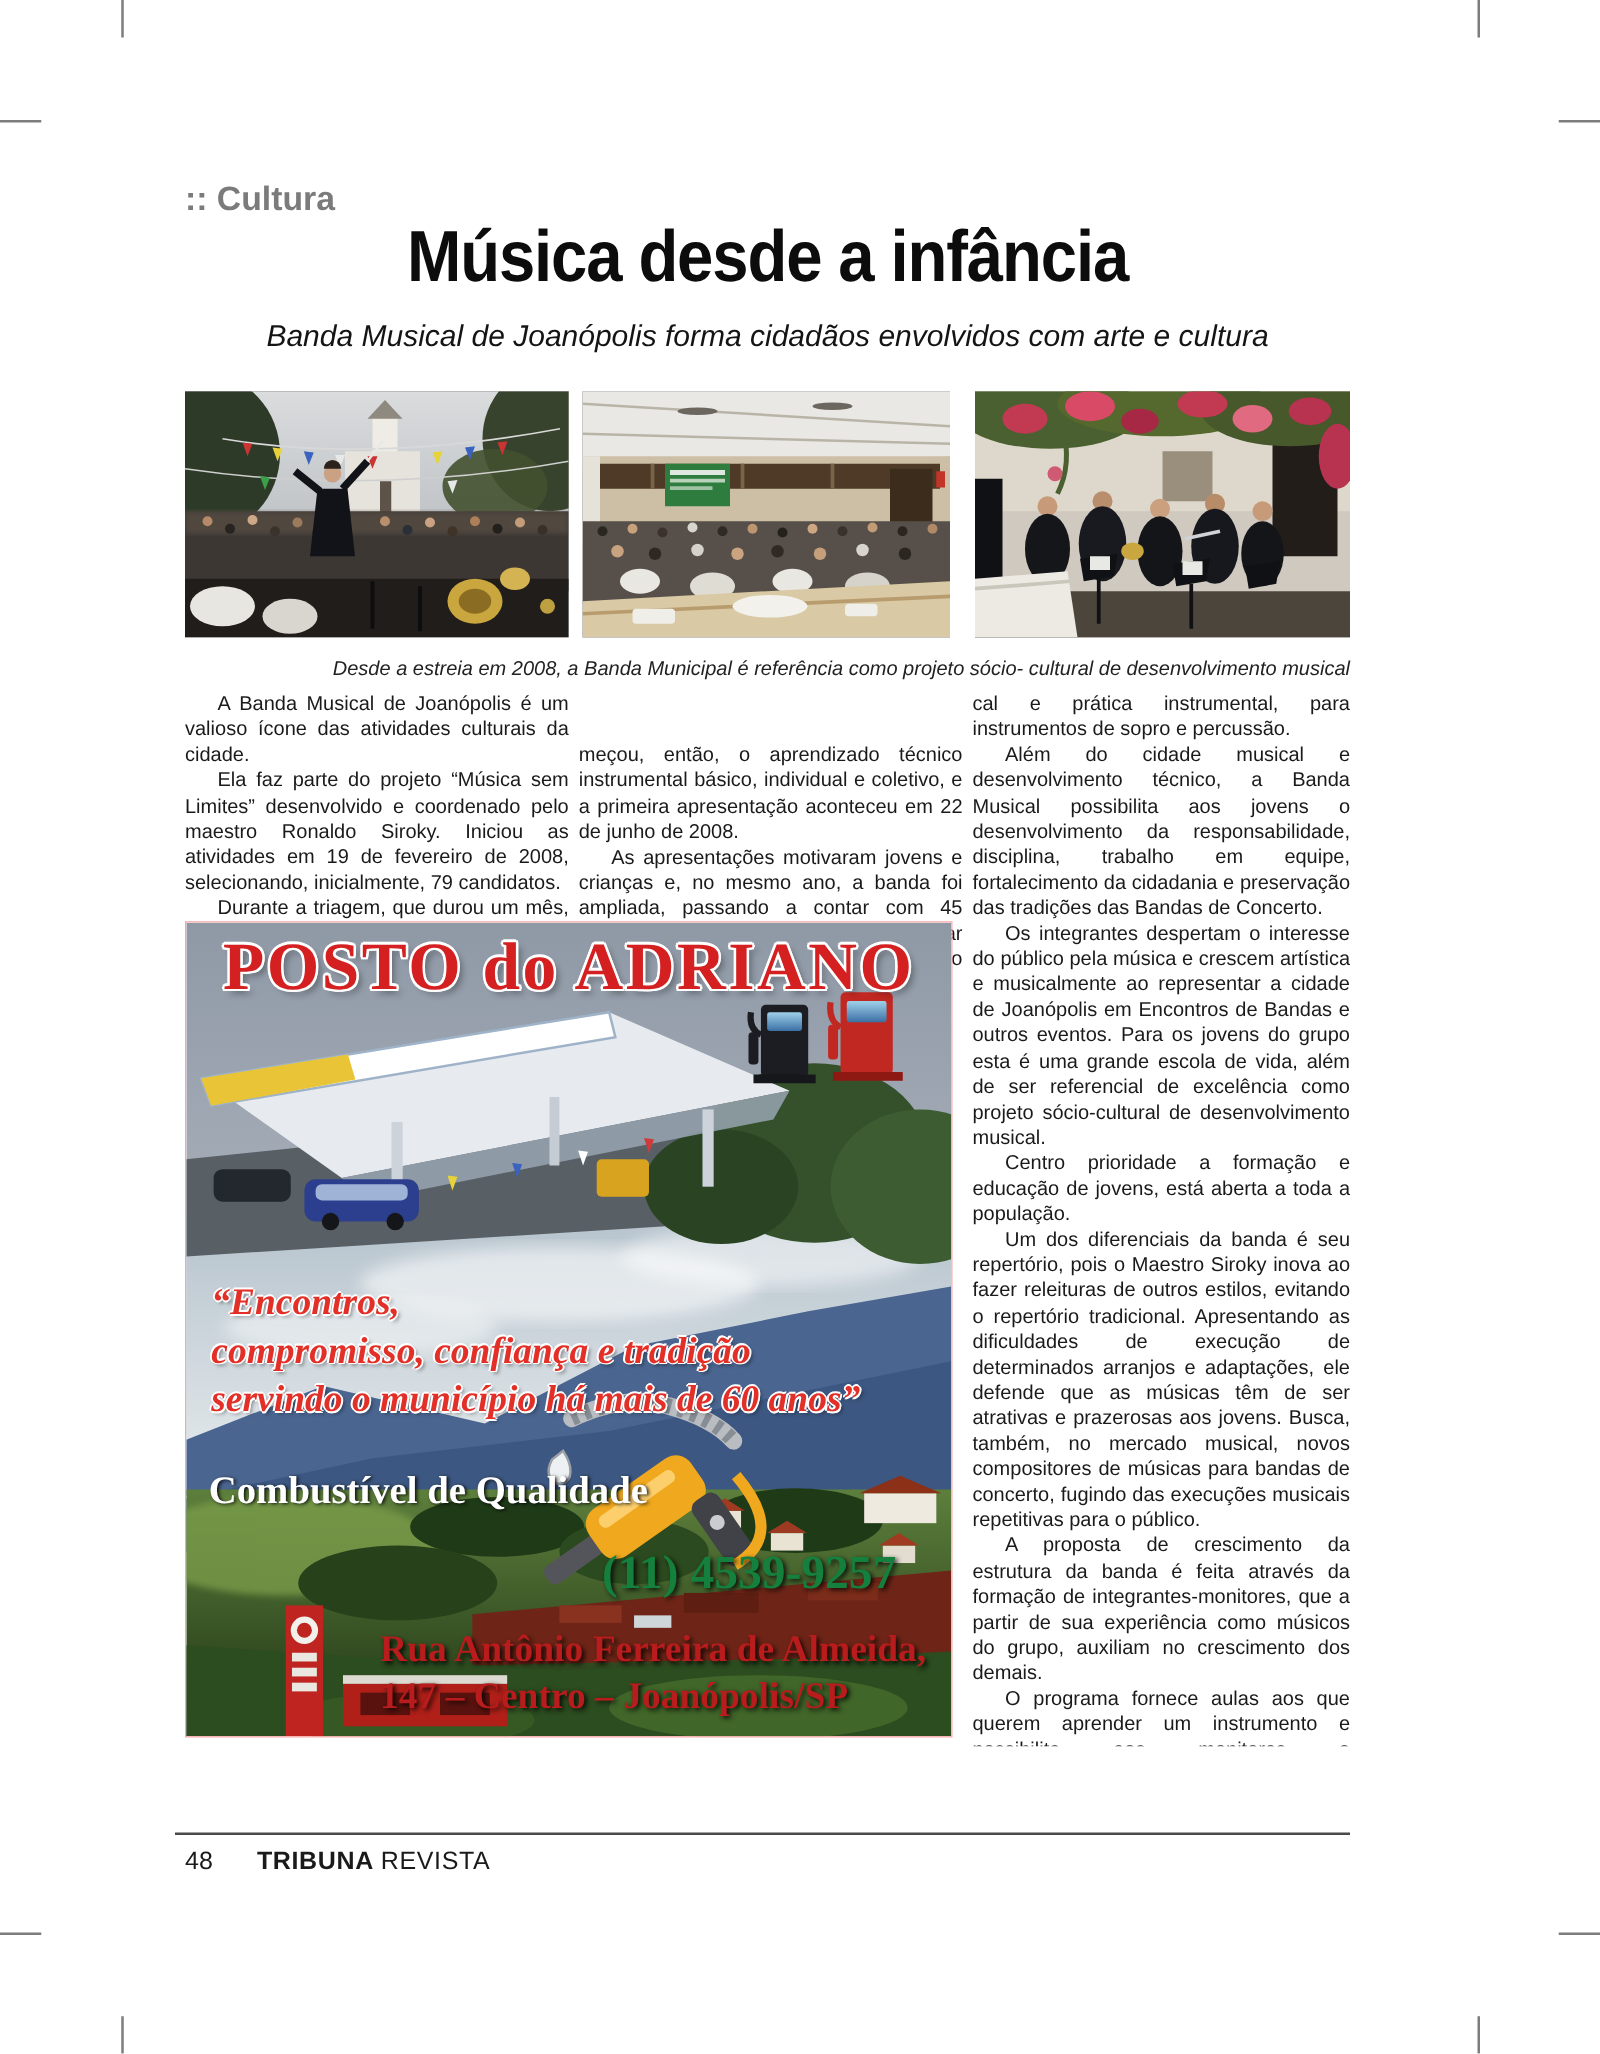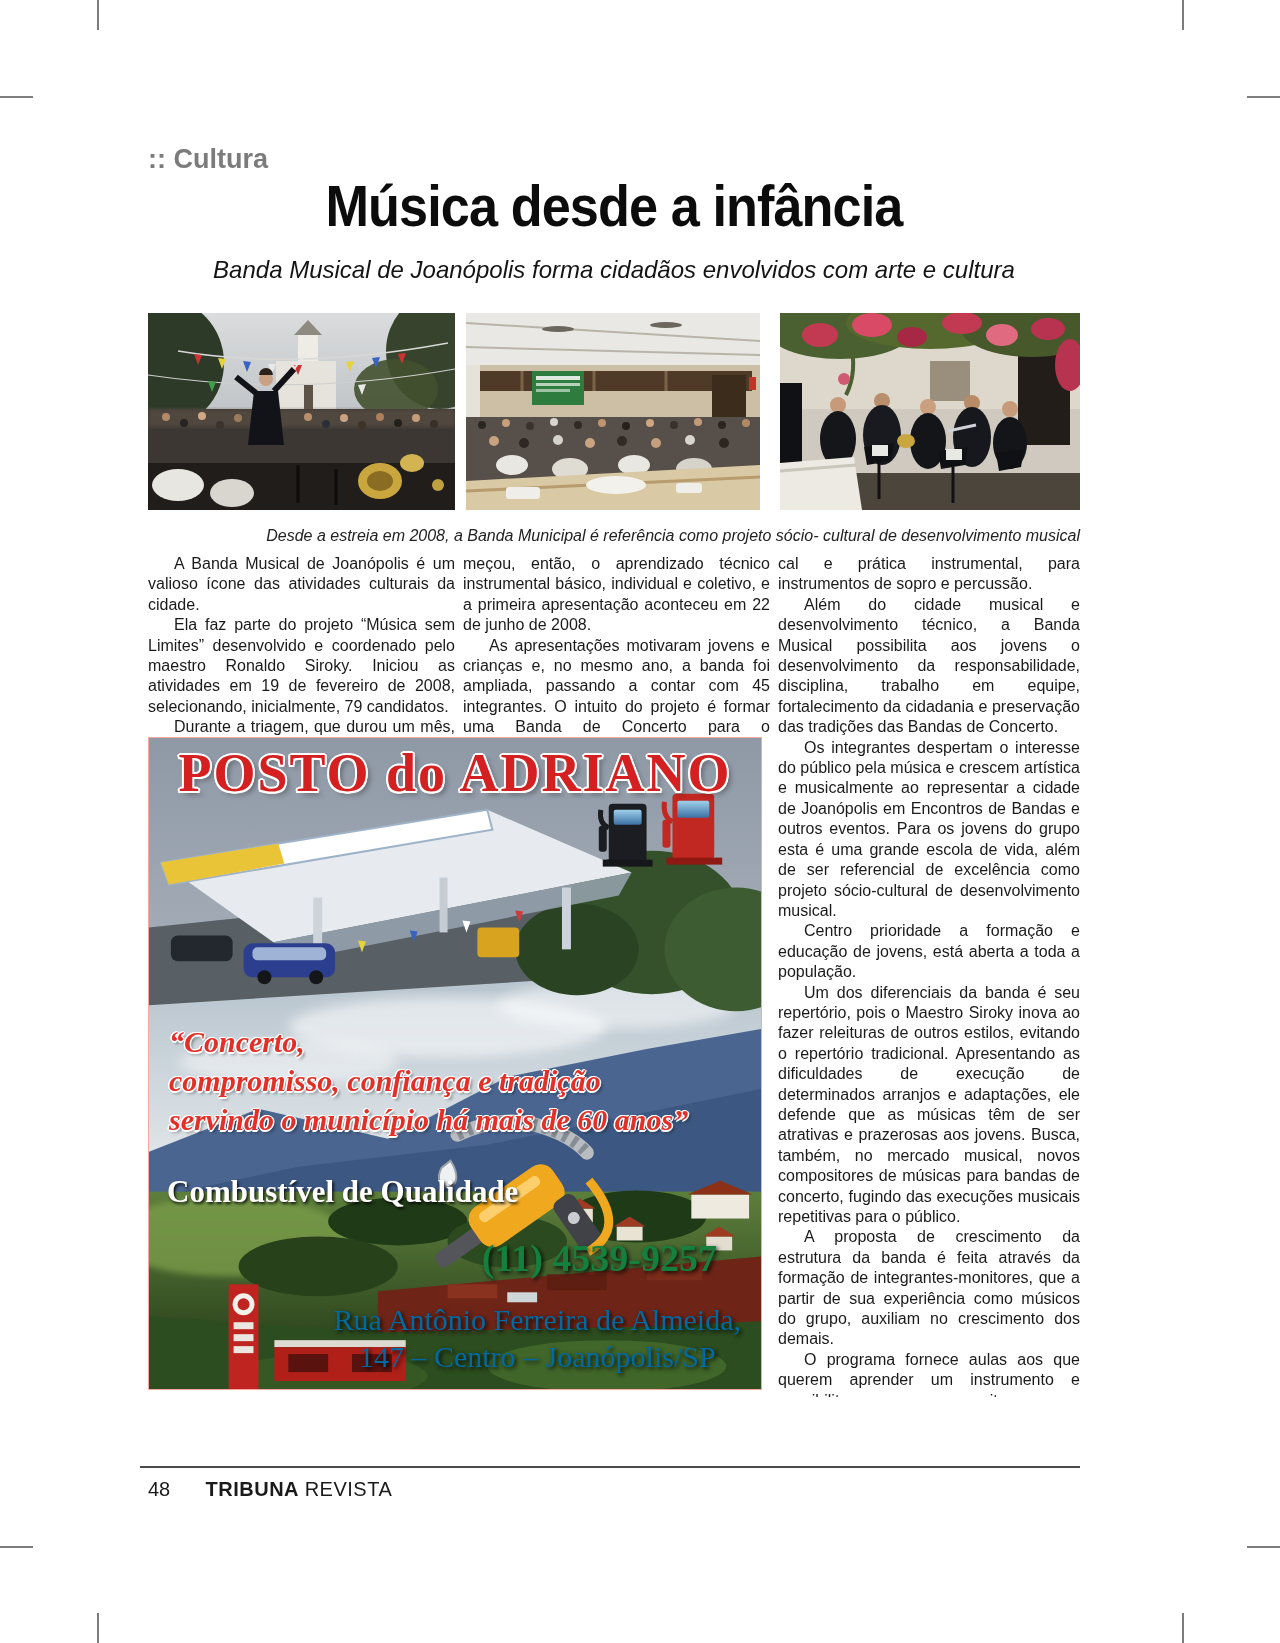--- a/index.html
+++ b/index.html
@@ -13,43 +13,43 @@
   .page-subtitle{position:absolute;left:148px;top:256px;width:932px;text-align:center;
       font-style:italic;font-size:24px;color:#141414;}
   .photo{position:absolute;top:313px;height:197px;overflow:hidden;background:#888;}
   .photo svg{display:block;width:100%;height:100%;}
   .photo-caption{position:absolute;left:148px;top:527px;width:932px;text-align:right;
       font-style:italic;font-size:16px;color:#222;}
   .col{position:absolute;top:554px;font-size:16px;line-height:20.4px;text-align:justify;overflow:hidden;}
   .col p{margin:0;text-indent:26px;}
   .col p.cont{text-indent:0;}
   .col1{left:148px;width:307px;height:184px;}
-  .col2{left:463px;width:307px;height:184px;}
+  .col2{left:463px;width:307px;height:184px;margin-top:41px;}
   .col3{left:778px;width:302px;height:843px;}
   
   .ad{position:absolute;left:148px;top:737px;width:614px;height:653px;border:1px solid #fca5a5;
       box-sizing:border-box;overflow:hidden;font-family:"Liberation Serif",serif;}
   .ad svg.ad-bg{position:absolute;left:0;top:0;width:100%;height:100%;}
   .ad-title{position:absolute;left:0;top:4px;width:100%;text-align:center;font-size:54px;font-weight:bold;
       letter-spacing:2px;color:#d42020;
       text-shadow:2px 0 #fff,-2px 0 #fff,0 2px #fff,0 -2px #fff,1.5px 1.5px #fff,-1.5px -1.5px #fff,
                   1.5px -1.5px #fff,-1.5px 1.5px #fff,4px 4px 5px rgba(0,0,0,.3);}
   .ad-slogan{position:absolute;top:116px;right:24px;width:180px;text-align:center;font-size:31px;
       font-weight:bold;font-style:italic;line-height:41px;color:#46689e;
       text-shadow:1px 1px 0 rgba(255,255,255,.8),2px 2px 3px rgba(0,0,0,.25);}
   .ad-quote{position:absolute;left:20px;top:284px;font-size:30px;font-weight:bold;font-style:italic;
       line-height:39px;color:#e23028;
       text-shadow:1.5px 0 #fff,-1.5px 0 #fff,0 1.5px #fff,0 -1.5px #fff,1px 1px #fff,-1px -1px #fff,
                   2.5px 2.5px 3px rgba(0,0,0,.35);}
   .ad-quality{position:absolute;left:18px;top:436px;font-size:31px;font-weight:bold;color:#fff;
       text-shadow:1.5px 1.5px 3px rgba(0,0,0,.85);}
   .ad-phone{position:absolute;right:44px;top:498px;font-size:38px;font-weight:bold;color:#15803d;
       text-shadow:2px 2px 4px rgba(0,0,0,.85);}
-  .ad-address{position:absolute;right:20px;top:563px;text-align:center;font-size:30px;font-weight:normal;
-      line-height:37px;color:#0369a1;text-shadow:2px 2px 4px rgba(0,0,0,.9);}
+  .ad-address{position:absolute;right:20px;top:563px;text-align:left;font-size:30px;font-weight:bold;
+      line-height:37px;color:#b91c1c;text-shadow:2px 2px 4px rgba(0,0,0,.9);}
   
   .footer-rule{position:absolute;left:140px;top:1466px;width:940px;height:2px;background:#4a4a4a;}
   .footer{position:absolute;left:148px;top:1478px;font-size:20px;color:#1a1a1a;}
   .footer .pagenum{display:inline-block;width:52px;}
   .footer .mag-bold{font-weight:bold;letter-spacing:.5px;}
   .footer .mag-reg{font-weight:normal;letter-spacing:.5px;}
 </style>
 </head>
 <body>
 
@@ -376,21 +376,21 @@
       <g transform="translate(516,56)">
         <rect x="10" y="0" width="42" height="66" rx="4" fill="#c22822"></rect>
         <rect x="15" y="7" width="32" height="17" rx="2" fill="url(#gScreen)"></rect>
         <path d="M10,28 q-10,-5 -8,-20" stroke="#c22822" stroke-width="5" fill="none"></path>
         <rect x="0" y="26" width="8" height="28" rx="3" fill="#c22822"></rect>
         <rect x="4" y="64" width="56" height="7" fill="#8e1812"></rect>
       </g>
     </svg>
     <div class="ad-title">POSTO do ADRIANO</div>
     <div class="ad-quote">
-      <div>“Concerto,</div>
+      <div>“Encontros,</div>
       <div>compromisso, confiança e tradição</div>
       <div>servindo o município há mais de 60 anos”</div>
     </div>
     <div class="ad-quality">Combustível de Qualidade</div>
     <div class="ad-phone">(11) 4539-9257</div>
     <div class="ad-address">
       <div>Rua Antônio Ferreira de Almeida,</div>
       <div>147 – Centro – Joanópolis/SP</div>
     </div>
   </div>

